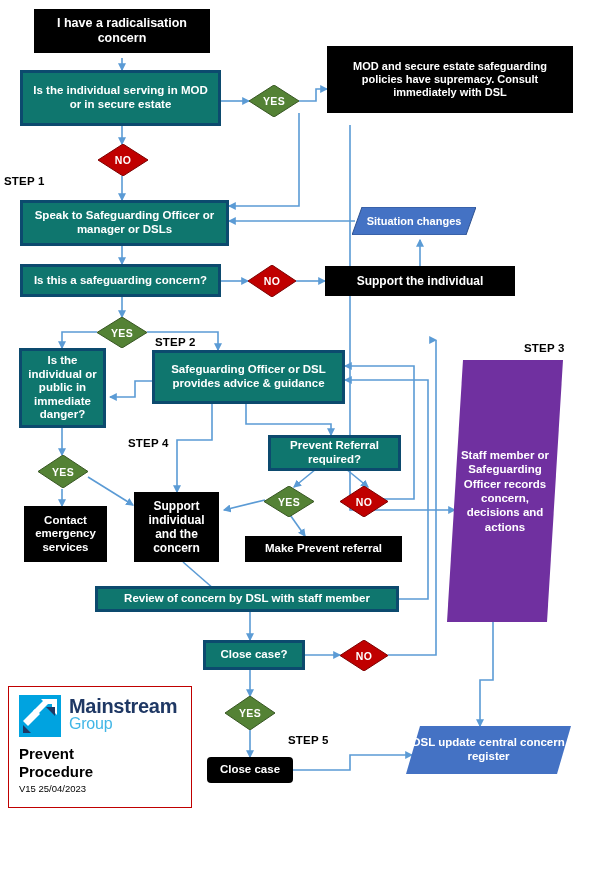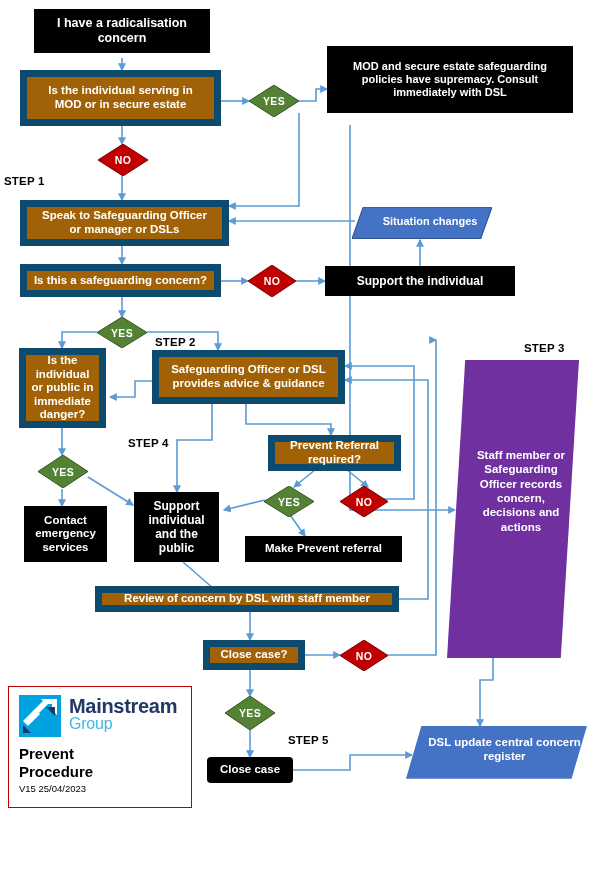--- a/index.html
+++ b/index.html
@@ -33,34 +33,33 @@
     font-weight: bold;
     line-height: 1.18;
     color: #ffffff;
     z-index: 3;
   }
   .node-black {
     background: #000000;
     color: #ffffff;
   }
   .node-blue {
-    background: #a16207;
-    border: 7px solid #0c4a6e;
+    background: #0f766e;
+    border: 3px solid #0c4a6e;
     color: #ffffff;
   }
   .para {
     position: absolute;
     z-index: 3;
     display: flex;
     align-items: center;
     justify-content: center;
     text-align: center;
     font-weight: bold;
     color: #ffffff;
-    padding-left: 16px;
   }
   .para-inner {
     position: absolute;
     left: 0; top: 0; right: 0; bottom: 0;
   }
   .para-label {
     position: relative;
     z-index: 2;
     padding: 0 6px;
     line-height: 1.18;
@@ -263,21 +262,21 @@
     <svg class="para-inner" viewBox="0 0 116 262" preserveAspectRatio="none">
       <polygon points="16,0 116,0 100,262 0,262" fill="#7030A0"></polygon>
     </svg>
     <span class="para-label" style="line-height:1.25;">Staff member or Safeguarding Officer records concern, decisions and actions</span>
   </div>
 
   <div class="step-label" style="left:128px; top:437px;">STEP 4</div>
 
   <div class="node node-blue" style="left:268px; top:435px; width:133px; height:36px; font-size:11.5px; padding:0 6px;">Prevent Referral required?</div>
 
-  <div class="node node-black" style="left:134px; top:492px; width:85px; height:70px; font-size:12px; padding:0 6px;">Support individual and the public</div>
+  <div class="node node-black" style="left:134px; top:492px; width:85px; height:70px; font-size:12px; padding:0 6px;">Support individual and the concern</div>
 
   <div class="node node-black" style="left:24px; top:506px; width:83px; height:56px; font-size:11.5px; padding:0 4px;">Contact emergency services</div>
 
   <div class="node node-black" style="left:245px; top:536px; width:157px; height:26px; font-size:11.5px; padding:0 6px;">Make Prevent referral</div>
 
   <div class="node node-blue" style="left:95px; top:586px; width:304px; height:26px; font-size:11.5px; padding:0 6px;">Review of concern by DSL with staff member</div>
 
   <div class="node node-blue" style="left:203px; top:640px; width:102px; height:30px; font-size:11.5px; padding:0 6px;">Close case?</div>
 
   <div class="step-label" style="left:288px; top:734px;">STEP 5</div>

